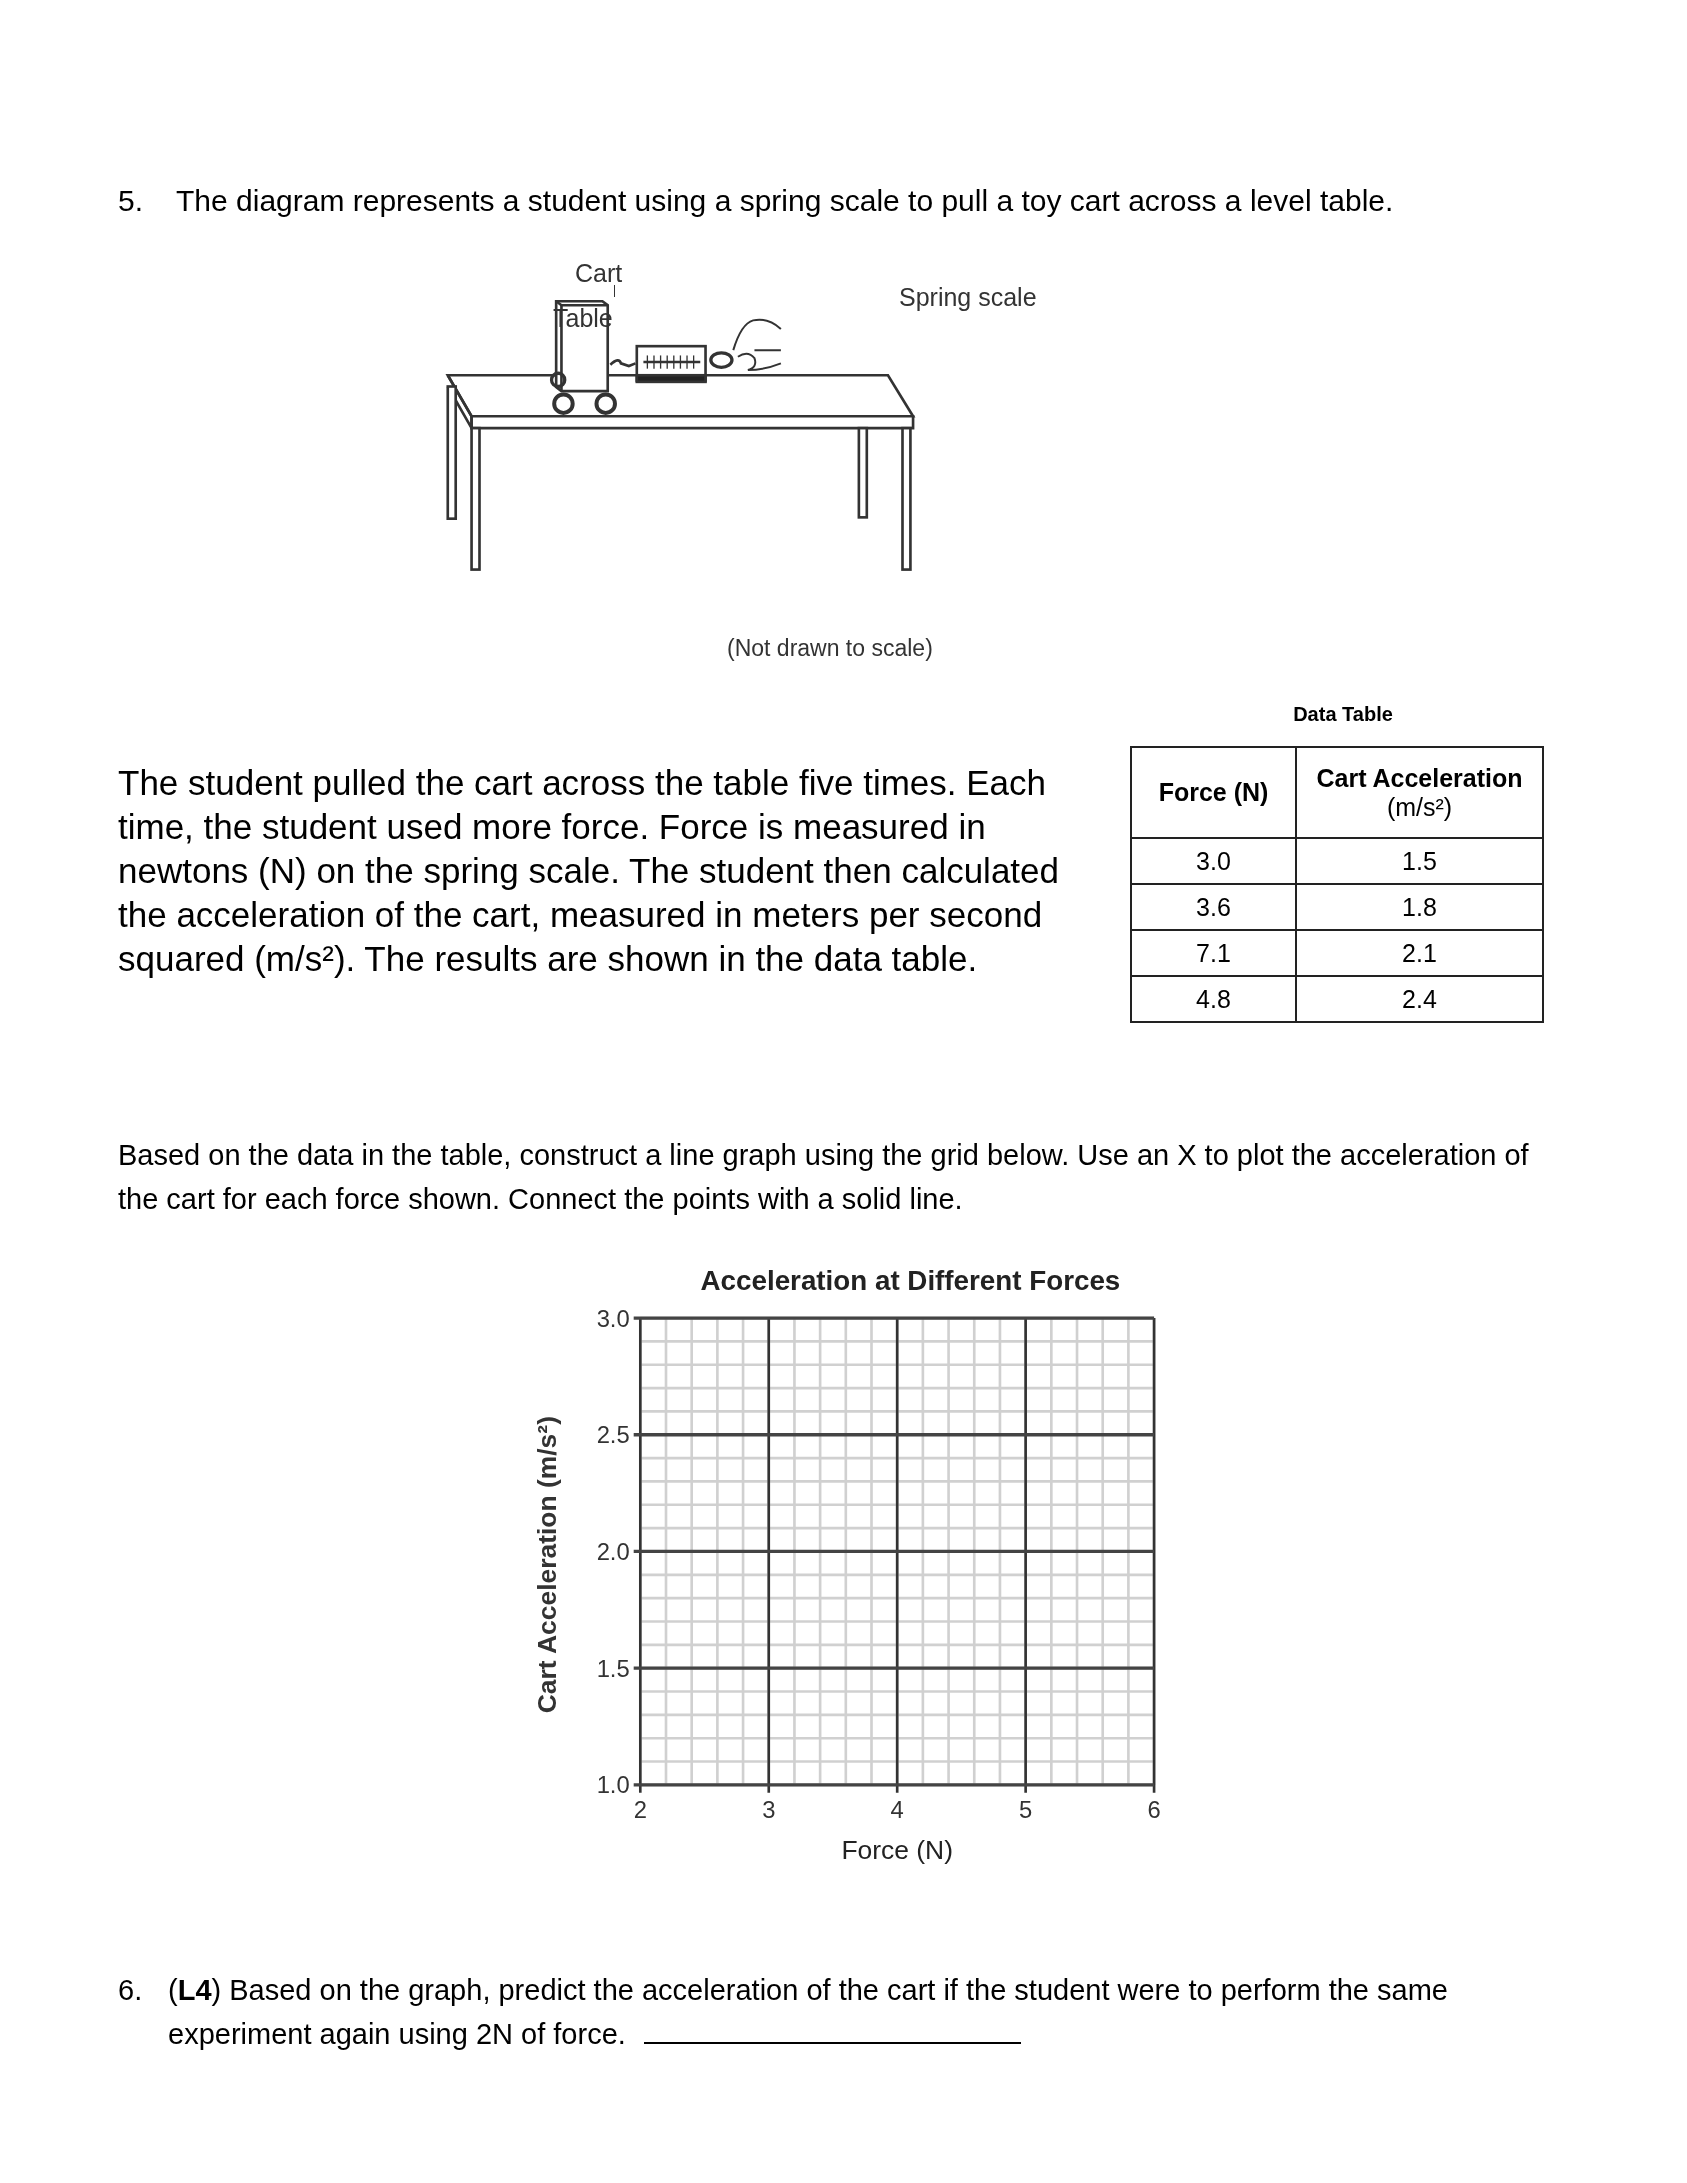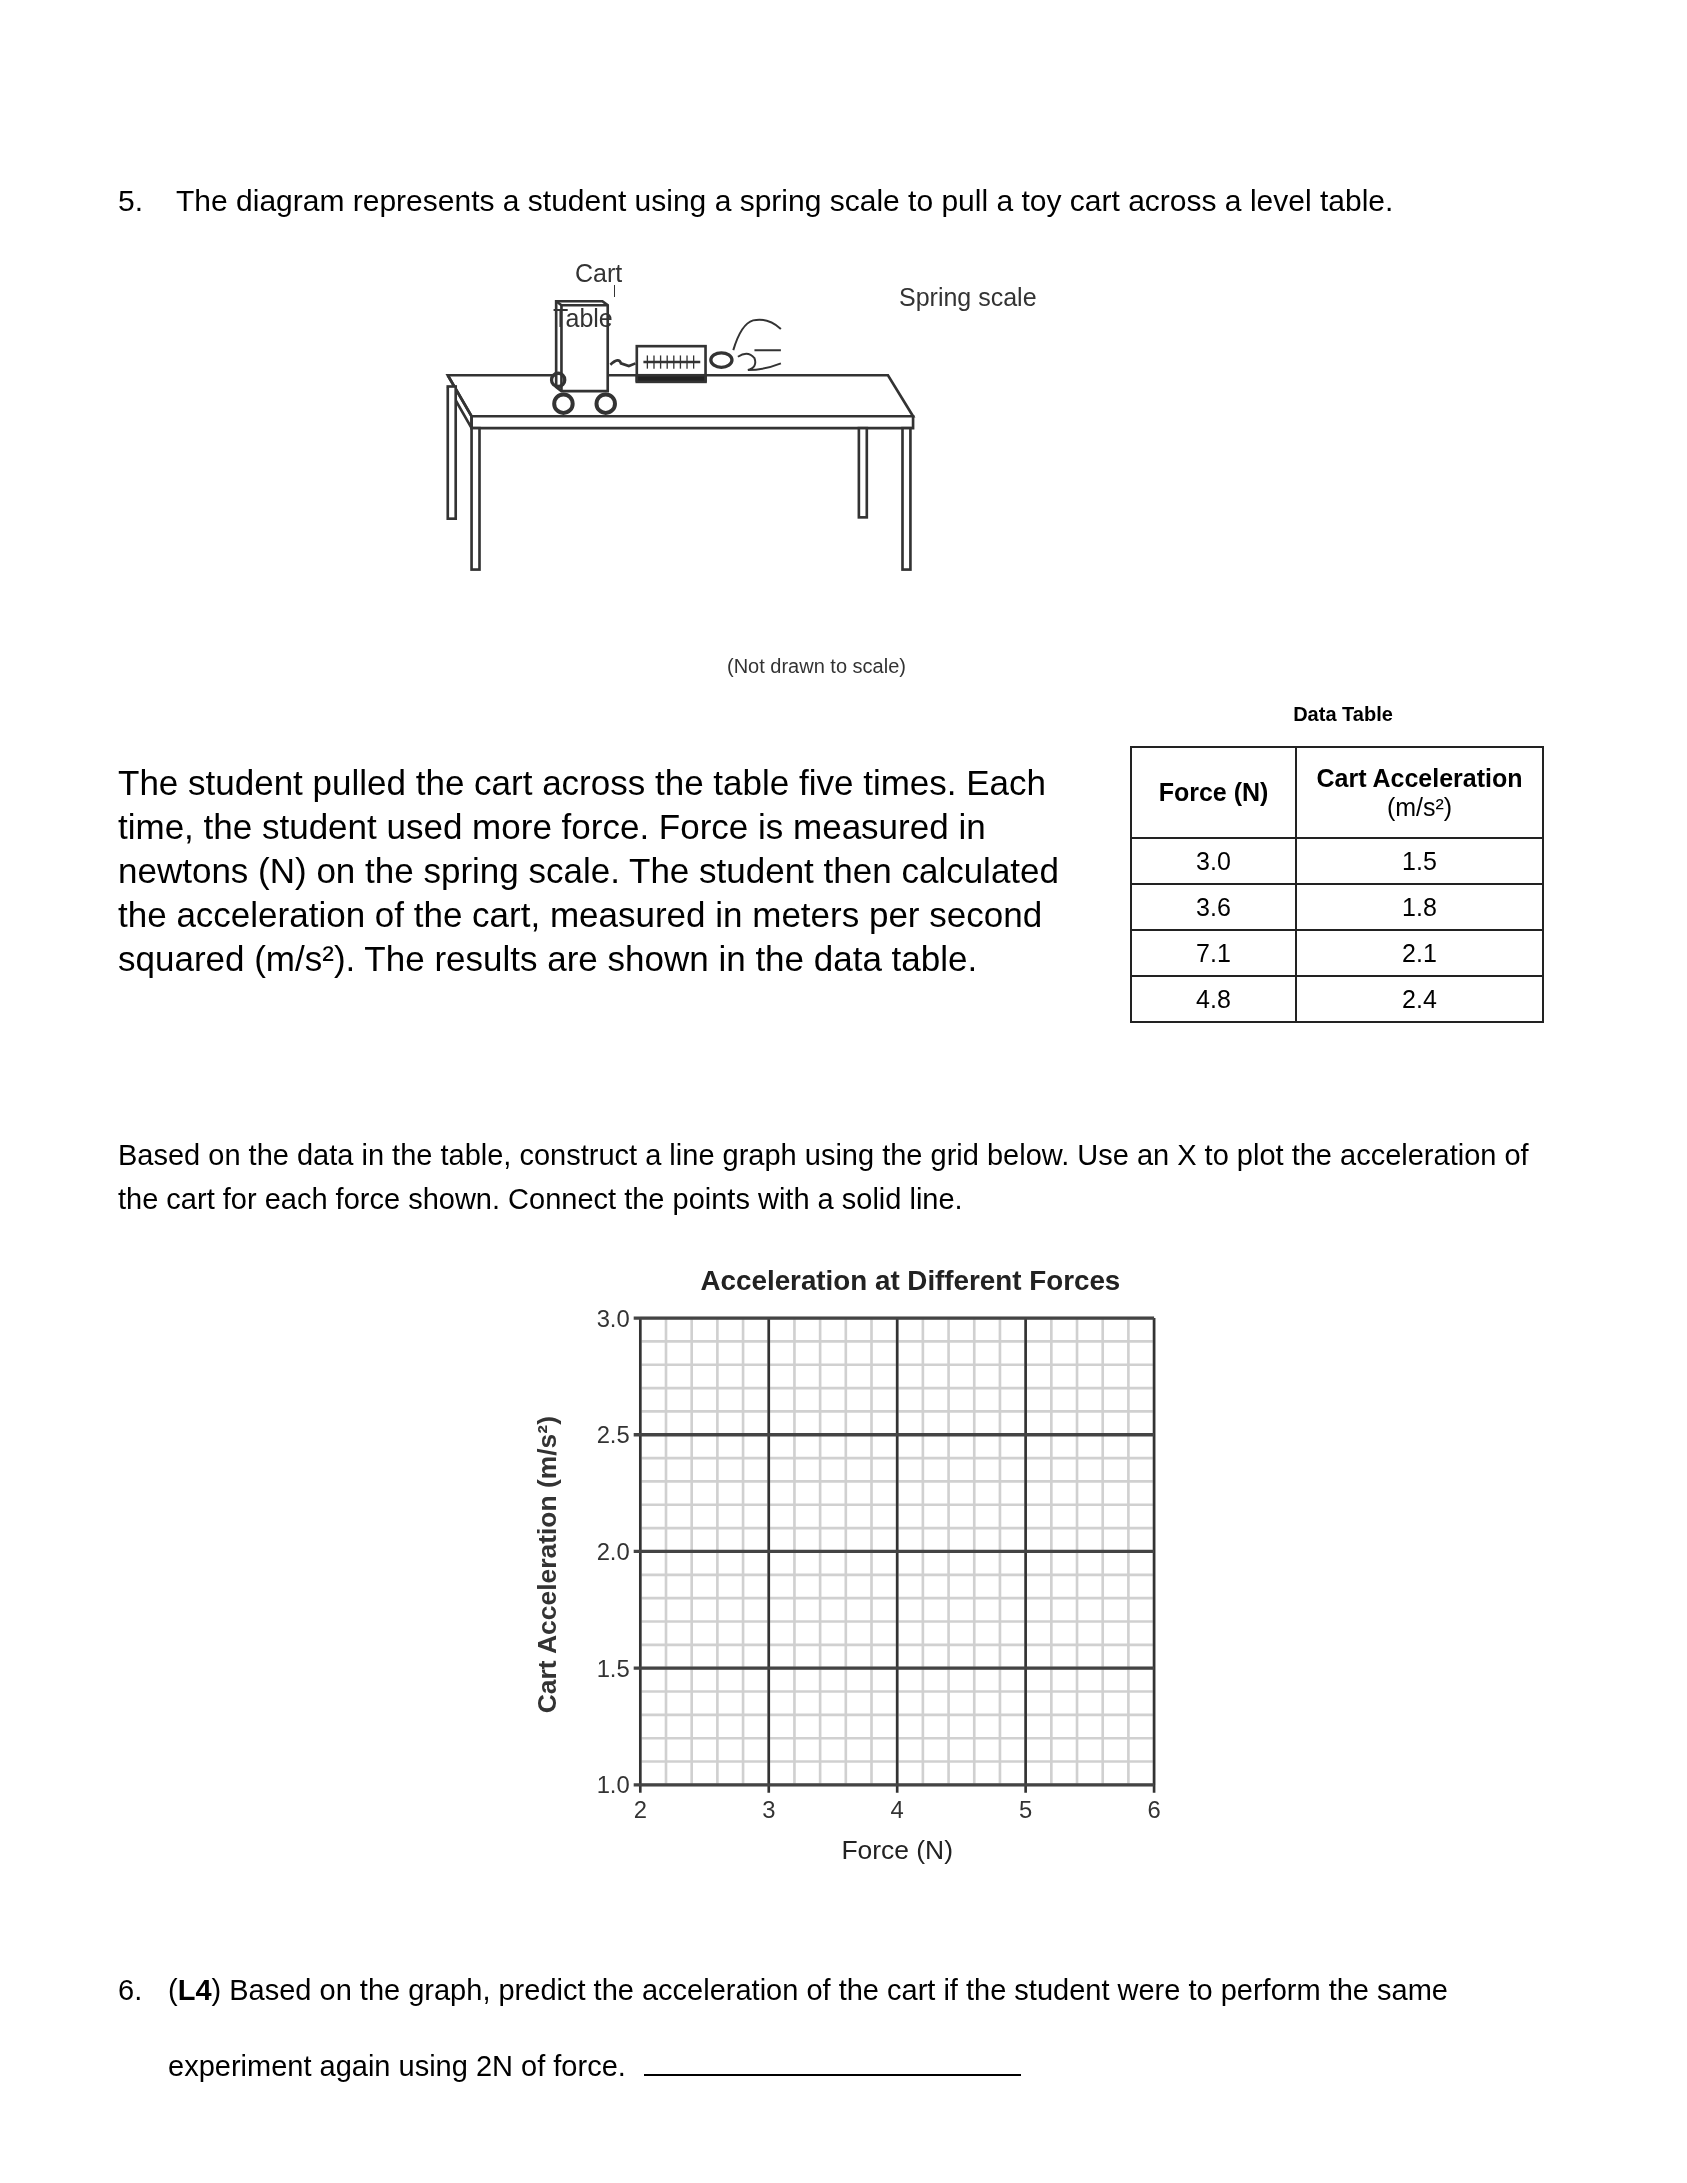--- a/index.html
+++ b/index.html
@@ -24,21 +24,21 @@
   #data-table .c1 { width: 163px; }
   #data-table .c2 { width: 245px; }
 
   #instructions { left: 118px; top: 1133px; width: 1456px; font-size: 29px; line-height: 44px; }
 
   #chart { left: 516px; top: 1244px; width: 648px; height: 648px; }
   #chart text { font-family: "Liberation Sans", sans-serif; }
 
   #q6 { left: 118px; top: 1968px; width: 1489px; font-size: 29px; line-height: 44px; }
   #q6 .num { display: inline-block; width: 50px; }
-  #q6 .indent { padding-left: 50px; margin-top: 32px; }
+  #q6 .indent { padding-left: 50px; }
   #answer-line { display: inline-block; width: 377px; border-bottom: 2px solid #000; height: 29px; vertical-align: baseline; margin-left: 10.6px; }
 </style>
 </head>
 <body>
 
 <div id="q5" class="abs">
   <span class="num">5.</span><span>The diagram represents a student using a spring scale to pull a toy cart across a level table.</span>
 </div>
 
 <div id="diagram" class="abs">
@@ -79,21 +79,21 @@
 
       <ellipse cx="430" cy="165" rx="16" ry="11" stroke-width="5"></ellipse>
 
       <path d="M448 150 Q 460 110 478 105 Q 500 100 520 118 M455 160 Q 470 150 480 162 Q 485 176 470 180 M480 150 L520 150 M470 180 Q 495 180 520 170" stroke-width="3"></path>
     </g>
   </svg>
   <div class="diag-label" style="left:138px; top:8px;">Cart</div>
   <div class="diag-label" style="left:177px; top:34px; width:1.3px; height:12px; background:#333;"></div>
   <div class="diag-label" style="left:116px; top:53px;">Table</div>
   <div class="diag-label" style="left:462px; top:32px;">Spring scale</div>
-  <div class="diag-label" style="left:290px; top:384px; font-size:20px;margin-top:20px;">(Not drawn to scale)</div>
+  <div class="diag-label" style="left:290px; top:384px; font-size:23px;">(Not drawn to scale)</div>
 </div>
 
 <div id="intro" class="abs">The student pulled the cart across the table five times.  Each time, the student used more force.  Force is measured in newtons (N) on the spring scale.  The student then calculated the acceleration of the cart, measured in meters per second squared (m/s²). The results are shown in the data table.</div>
 
 <div id="data-table-title" class="abs">Data Table</div>
 <table id="data-table">
   <tbody>
       <tr>
     <th class="c1">Force (N)</th>
     <th class="c2">

